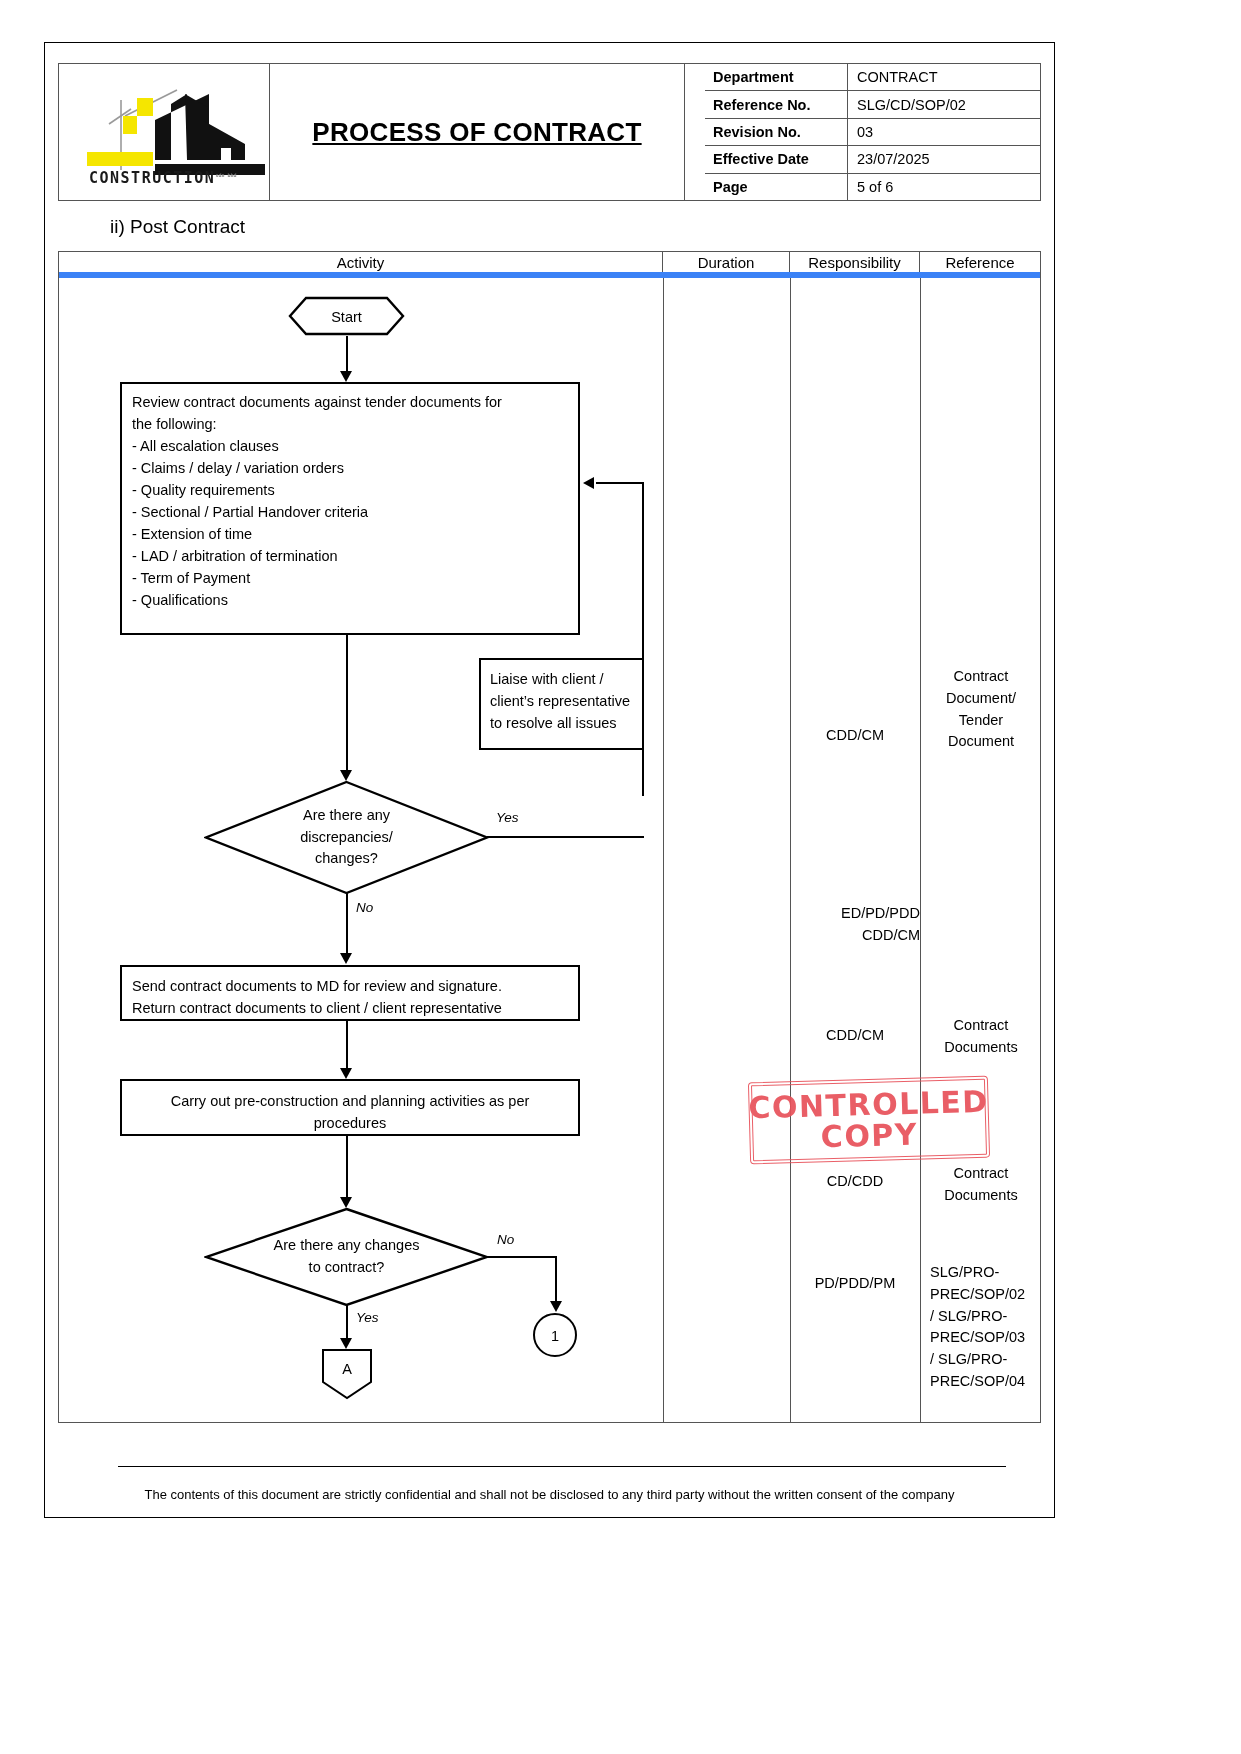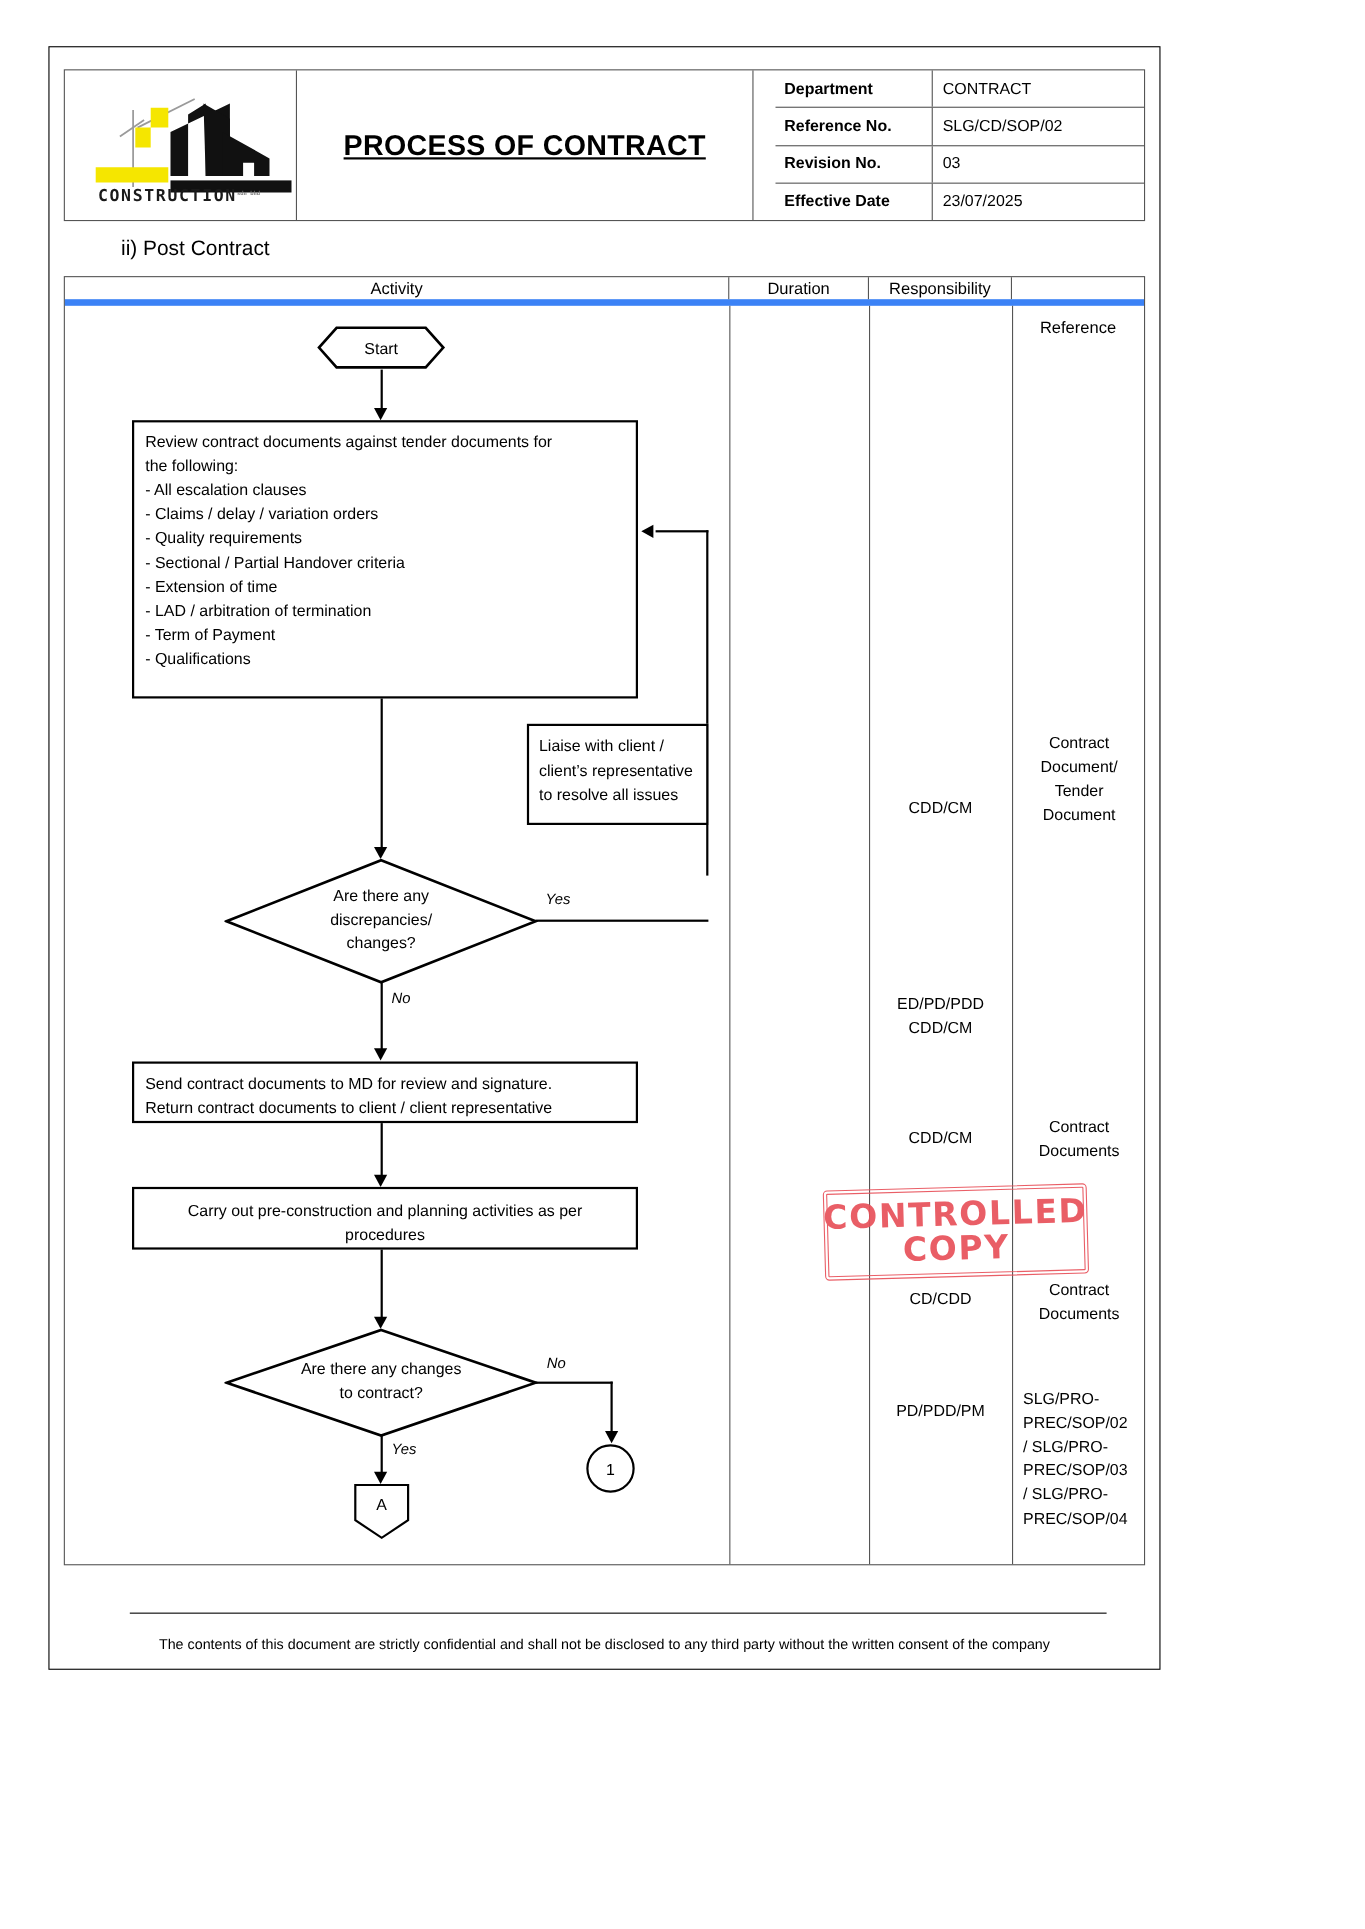--- a/index.html
+++ b/index.html
@@ -80,21 +80,21 @@
   }
   .th{
     display:flex; align-items:center; justify-content:center;
     font-size:15px; height:100%;
     border-right:1px solid #555;
   }
   .th:last-child{ border-right:none; }
   .c-act{ flex:0 0 604px; }
   .c-dur{ flex:0 0 127px; }
   .c-res{ flex:0 0 130px; }
-  .c-ref{ flex:1 1 auto;margin-top:36px; }
+  .c-ref{ flex:1 1 auto; }
 
   .vline{ position:absolute; top:26px; bottom:0; width:1px; background:#555; }
   .v1{ left:604px; }
   .v2{ left:731px; }
   .v3{ left:861px; }
 
   
   .fc{ position:absolute; left:0; top:26px; right:0; bottom:0; }
   .node{ position:absolute; }
   .box{
@@ -198,20 +198,24 @@
       <div class="hdr-v">SLG/CD/SOP/02</div>
     </div>
     <div class="hdr-row">
       <div class="hdr-k">Revision No.</div>
       <div class="hdr-v">03</div>
     </div>
     <div class="hdr-row">
       <div class="hdr-k">Effective Date</div>
       <div class="hdr-v">23/07/2025</div>
     </div>
+    <div class="hdr-row">
+      <div class="hdr-k">Page</div>
+      <div class="hdr-v">5 of 6</div>
+    </div>
   </div>
 </div>
 
 <div class="sec-label">ii) Post Contract</div>
 
 <div class="tbl">
 
   <div class="tbl-head">
     <div class="th c-act">Activity</div>
     <div class="th c-dur">Duration</div>
@@ -324,21 +328,21 @@
     </div>
 
     <div class="node" style="left:473px; top:1034px;">
       <svg width="46" height="46" viewBox="0 0 46 46">
         <circle cx="23" cy="23" r="21" fill="#fff" stroke="#000" stroke-width="2"></circle>
       </svg>
       <div class="dtext">1</div>
     </div>
 
     <div class="colcell" style="left:731px; top:447px; width:130px;">CDD/CM</div>
-    <div class="colcell" style="left:731px; top:625px; width:130px;">
+    <div class="colcell" style="left:731px; top:625px; width:130px;text-align:right;">
       <div>ED/PD/PDD</div>
       <div>CDD/CM</div>
     </div>
     <div class="colcell" style="left:731px; top:747px; width:130px;">CDD/CM</div>
     <div class="colcell" style="left:731px; top:893px; width:130px;">CD/CDD</div>
     <div class="colcell" style="left:731px; top:995px; width:130px;">PD/PDD/PM</div>
 
     <div class="colcell" style="left:861px; top:388px; width:122px;">
       <div>Contract</div>
       <div>Document/</div>

